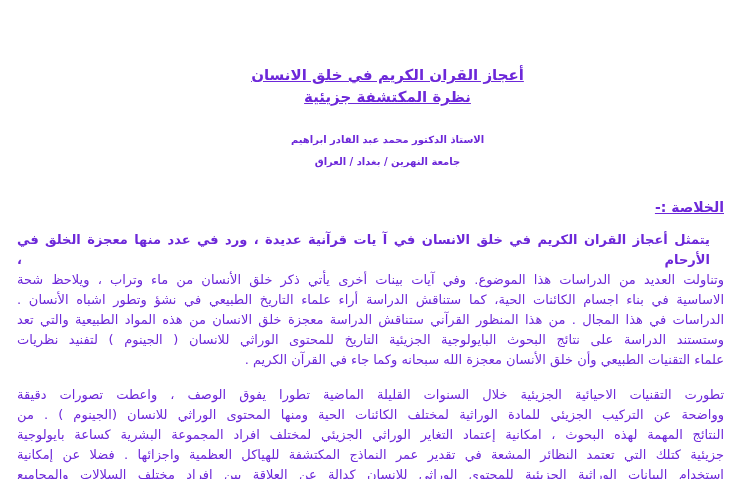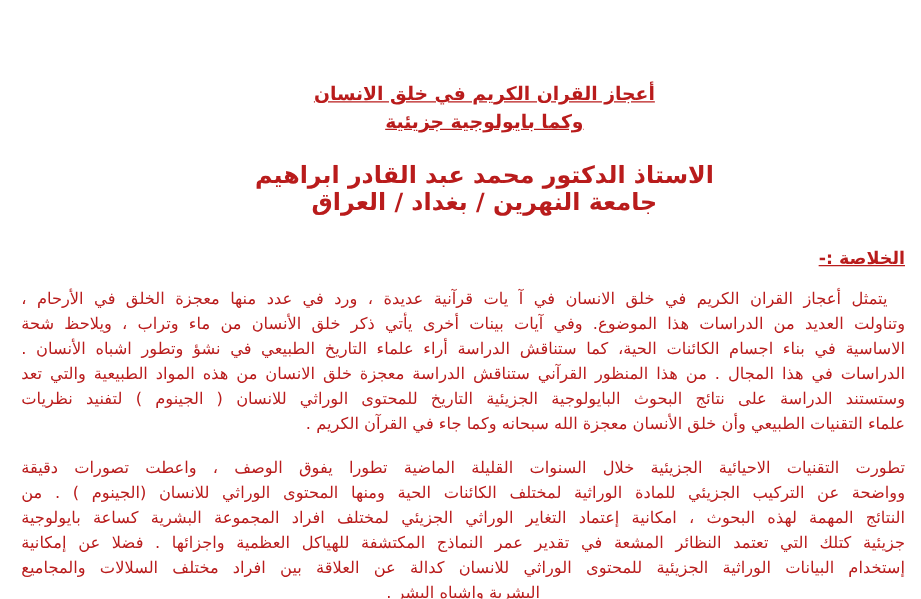--- a/index.html
+++ b/index.html
@@ -4,42 +4,42 @@
 <style>
   * { margin: 0; padding: 0; box-sizing: border-box; }
   html, body { background: #ffffff; }
   body { font-family: "DejaVu Sans", sans-serif; }
 
   .page {
     position: relative;
     width: 737px;
     height: 479px;
     background: #ffffff;
-    color: #b91c1c;
+    color: #6d28d9;
     direction: rtl;
     overflow: hidden;
     padding: 0 13px 0 17px;
   }
 
   
   .header {
     padding-top: 64px;
     padding-left: 34px;
     text-align: center;
   }
   .title-line {
     font-size: 15px;
     font-weight: bold;
     line-height: 22px;
     text-decoration: underline;
     white-space: nowrap;
   }
   .author-block { margin-top: 21px; }
   .author-line {
-    font-size: 19px;
+    font-size: 10px;
     font-weight: bold;
     line-height: 22px;
     white-space: nowrap;
   }
 
   .section-heading {
     margin-top: 24px;
     text-align: right;
     font-size: 14px;
     font-weight: bold;
@@ -53,34 +53,34 @@
   }
   .para .line {
     text-align: justify;
     text-align-last: justify;
     text-justify: inter-word;
     white-space: normal;
     overflow: hidden;
   }
   .para .line:last-child { text-align-last: right; }
   .para[data-last-align="center"] .line:last-child { text-align-last: center; }
-  .para[data-first-indent="true"] .line:first-child { padding-right: 14px; }
+  .para[data-first-indent="true"] .line:first-child { padding-right: 14px; font-weight: bold; }
 
   .para-1 { margin-top: 13px; }
   .para-2 { margin-top: 15px; }
 </style>
 </head>
 <body>
 
 <div class="page">
 
   <div class="header">
     <div class="title-block">
       <div class="title-line">أعجاز القران الكريم في خلق الانسان</div>
-      <div class="title-line">وكما بايولوجية جزيئية</div>
+      <div class="title-line">نظرة المكتشفة جزيئية</div>
     </div>
     <div class="author-block">
       <div class="author-line">الاستاذ الدكتور محمد عبد القادر ابراهيم</div>
       <div class="author-line">جامعة النهرين / بغداد  / العراق</div>
     </div>
   </div>
 
   <div class="section-heading">
     <span class="underlined">الخلاصة :-</span>
   </div>

